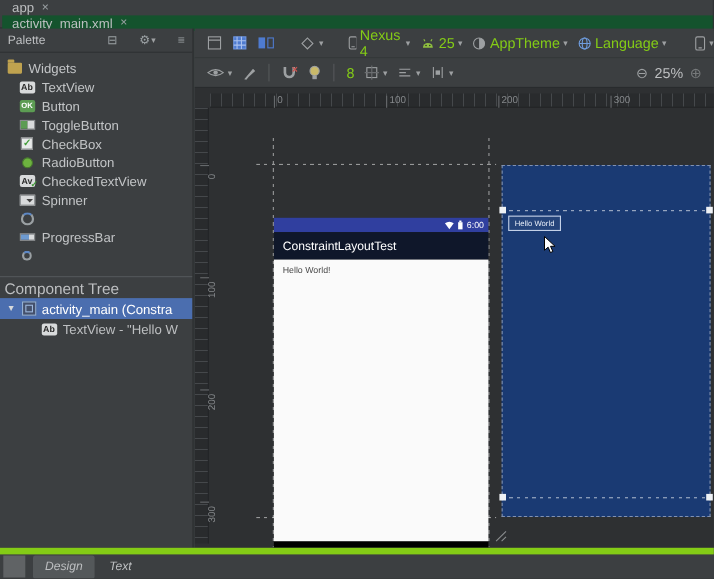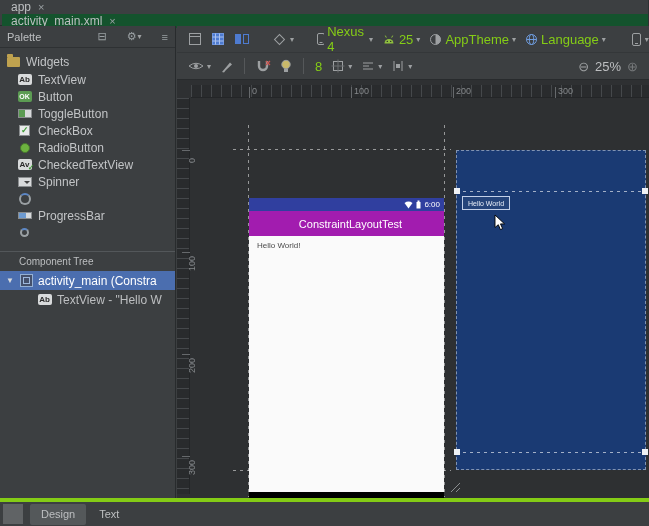--- a/index.html
+++ b/index.html
@@ -42,22 +42,22 @@
   .ic-radio { width:10px; height:10px; border-radius:50%; background:#6db33f; border:1px solid #47772e; }
   .ic-av { position:relative; }
   .ic-av::after { content:"✓"; position:absolute; right:-3px; bottom:-3px; color:#3f9b36; font-size:8px; font-weight:bold; }
   .ic-spinner { position:relative; width:14px; height:10px; background:#d8dadb; border:1px solid #8a8d8f; }
   .ic-spinner::after { content:""; position:absolute; right:1px; top:3px; border:3px solid transparent; border-top-color:#444; }
   .ic-prog-l { width:12px; height:12px; border-radius:50%; border:2px solid #9aa0a3; border-top-color:#5c87c5; }
   .ic-prog { width:14px; height:7px; border:1px solid #8a8d8f;
              background:linear-gradient(to right,#6d9ad0 0 60%, #d8dadb 60%); }
   .ic-prog-s { width:9px; height:9px; border-radius:50%; border:2px solid #9aa0a3; border-top-color:#5c87c5; }
 
-  .ct-header { margin-top:10px; height:20px; display:flex; align-items:center; padding:0 19px;
-               font-size:10px; color:#bdbfc1; border-top:1px solid #53575a; }
+  .ct-header { margin-top:10px; height:20px; display:flex; align-items:center; padding:0 4px;
+               font-size:14px; color:#bdbfc1; border-top:1px solid #53575a; }
   .tree-row { height:19px; display:flex; align-items:center; gap:5px; font-size:12px; white-space:nowrap; overflow:hidden; }
   .tree-row.selected { background:#4b6eaf; color:#fff; }
   .tree-row .twisty { font-size:8px; color:#d7d9db; width:10px; text-align:center; }
   .row1 { padding-left:5px; }
   .row2 { padding-left:37px; color:#bdbfc1; }
   .cl-icon { width:13px; height:13px; border:1px solid #94b0d4; background:#44506b; position:relative; flex:0 0 auto; }
   .cl-icon::after { content:""; position:absolute; left:2px; top:2px; right:2px; bottom:2px; border:1px solid #9db7dc; }
 
   
   .tb { position:absolute; left:177px; right:0; height:27px; background:#3c3f41; display:flex;
@@ -82,21 +82,21 @@
             background-image:repeating-linear-gradient(to bottom, #45484b 0 1px, transparent 1px 10px); }
   .hmaj { position:absolute; top:2px; width:1px; height:11px; background:#66696c; }
   .vmaj { position:absolute; left:5px; width:8px; height:1px; background:#66696c; }
   .hlab { position:absolute; top:1px; font-size:9px; color:#85888b; }
   .vlab { position:absolute; left:10px; font-size:9px; color:#85888b; transform:rotate(-90deg); transform-origin:0 0; }
 
   .phone { position:absolute; left:72px; top:70px; width:195px; height:320px; }
   .statusbar { height:13px; background:#303f9f; display:flex; align-items:center; justify-content:flex-end;
                gap:3px; padding-right:4px;margin-top:48px; }
   .stime { color:#fff; font-size:8px; }
-  .appbar { height:25px; background:#a21caf; display:flex; align-items:center; padding-left:8px;justify-content:center; }
+  .appbar { height:25px; background:#0f172a; display:flex; align-items:center; padding-left:8px; }
   .apptitle { color:#fff; font-size:11px; }
   .pbody { height:256px; background:#fafafa; position:relative; }
   .hello { position:absolute; left:8px; top:5px; font-size:8px; color:#4a4a4a; }
   .navbar { height:26px; background:#000; display:flex; align-items:center; justify-content:center; gap:38px; }
   .navglyph { color:#e3e3e3; font-size:13px; line-height:1; }
 
   .guide-v { position:absolute; width:1px; top:45px; height:372px;
              background-image:repeating-linear-gradient(to bottom, rgba(255,255,255,.5) 0 3px, transparent 3px 7px); }
   .guide-h { position:absolute; height:1px; left:56px; width:218px;
              background-image:repeating-linear-gradient(to right, rgba(255,255,255,.5) 0 3px, transparent 3px 7px); }
@@ -107,21 +107,21 @@
              background-image:repeating-linear-gradient(to right, rgba(255,255,255,.6) 0 3px, transparent 3px 7px); }
   .handle { position:absolute; width:6px; height:6px; background:#eef1f5; }
   .bp-widget { position:absolute; left:5px; top:45px; width:48px; height:14px; border:1px solid #c3d0e8;
                background:rgba(255,255,255,.05); color:#e8eef8; font-size:7px; display:flex;
                align-items:center; justify-content:center; white-space:nowrap; }
   .cursor { position:absolute; left:317px; top:134px; }
   .grip { position:absolute; left:271px; top:400px; }
 
   
   .bottombar { position:absolute; left:0; top:498px; width:649px; height:28px; background:#3c3f41;
-               border-top:4px solid #84cc16; display:flex; align-items:center; }
+               border-top:6px solid #84cc16; display:flex; align-items:center;font-style:italic; }
   .corner-btn { width:20px; height:20px; background:#606365; margin:0 7px 0 3px; }
   .btab { height:21px; padding:0 11px; display:flex; align-items:center; font-size:11px; color:#bdbfc1;
           margin-right:2px; border-radius:2px; }
   .btab.active { background:#54585a; }
 
   svg { display:block; }
 </style>
 </head>
 <body>
 

